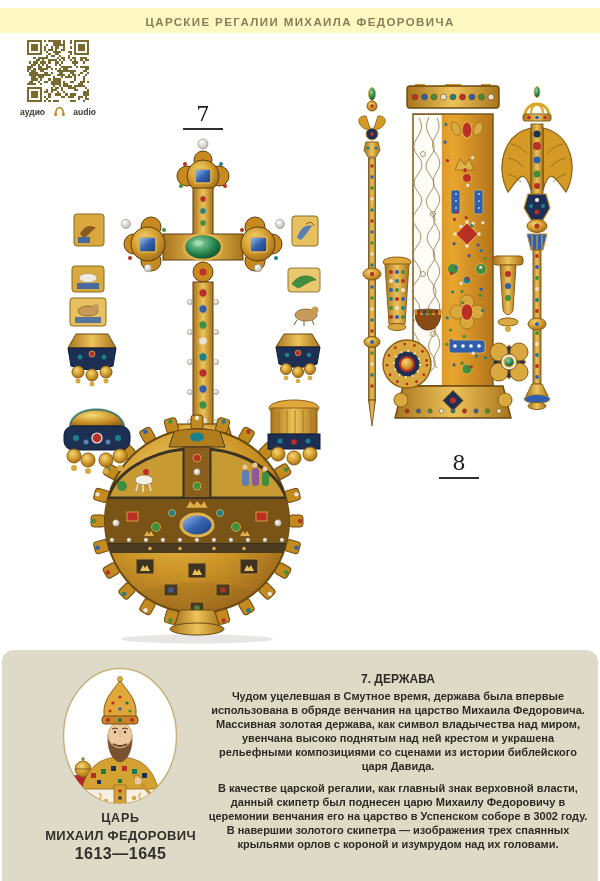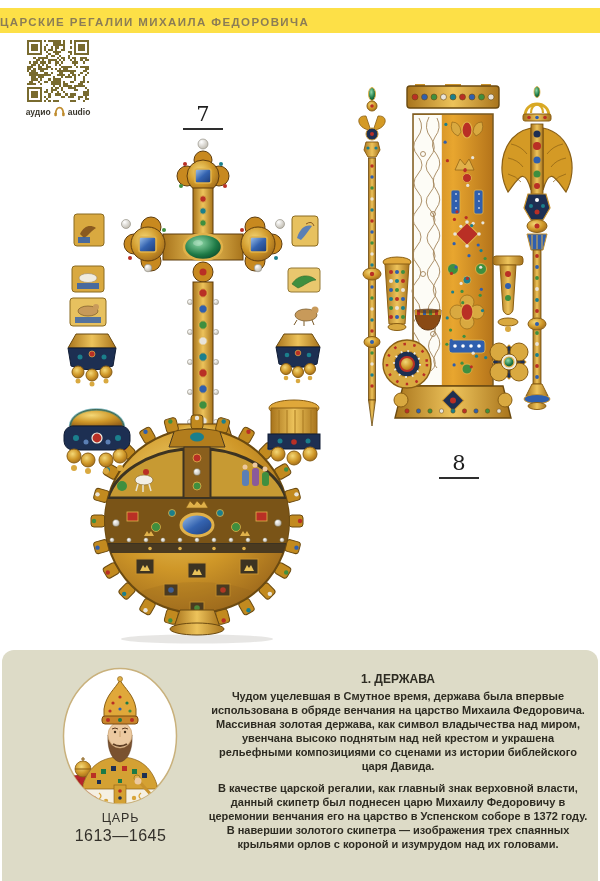--- a/index.html
+++ b/index.html
@@ -1,42 +1,42 @@
 <!DOCTYPE html>
 <html><head>
 <meta charset="utf-8">
 <style>
   html,body{margin:0;padding:0;background:#9a9a92;}
   .page{position:relative;width:600px;height:881px;margin:0 auto;background:#ffffff;overflow:hidden;
         font-family:"Liberation Sans",sans-serif;}
   
-  .header-bar{position:absolute;left:0;top:8px;width:600px;height:25px;background:#fde047;
-              text-align:left;line-height:25px;}
+  .header-bar{position:absolute;left:0;top:8px;width:600px;height:25px;background:#fef9c3;
+              text-align:center;line-height:25px;}
   .header-bar span{font-size:11.5px;font-weight:bold;letter-spacing:1.4px;color:#8b7d55;}
   
   .audio-block{position:absolute;left:27px;top:40px;width:62px;}
   .qr-svg{width:62px;height:62px;display:block;}
   .audio-label{margin-top:4px;margin-left:-7px;width:76px;display:flex;align-items:center;
-               justify-content:center;gap:2px;font-size:8.5px;font-weight:bold;color:#3b382e;white-space:nowrap;}
+               justify-content:space-between;gap:2px;font-size:8.5px;font-weight:bold;color:#3b382e;white-space:nowrap;}
   
   .fig-label{position:absolute;width:42px;text-align:center;font-family:"DejaVu Serif",serif;
              font-size:21px;color:#1d1d1d;line-height:24px;}
   .fig-underline{height:2px;background:#2e2e2e;margin:2px 1px 0 1px;}
   #fig7{left:182px;top:102px;}
   #fig8{left:438px;top:451px;}
   
   .ill{position:absolute;}
   #orb-ill{left:60px;top:136px;}
   #scepter-ill{left:345px;top:84px;}
   
   .info-panel{position:absolute;left:2px;top:650px;width:596px;height:231px;background:#dddbc7;
               border-radius:12px 12px 0 0;}
   .portrait-wrap{position:absolute;left:59px;top:17px;width:118px;height:138px;}
   .portrait-caption{position:absolute;left:26px;top:161px;width:185px;text-align:center;
-                    color:#33302a;font-weight:normal;}
+                    color:#33302a;font-weight:bold;}
   .cap1{font-size:12.5px;letter-spacing:.8px;}
   .cap2{font-size:13px;letter-spacing:.3px;margin-top:3px;}
   .cap3{font-size:11.5px;margin-top:3px;}
   .cap4{font-size:16px;margin-top:2px;letter-spacing:.5px;}
   .texts{position:absolute;left:206px;top:22px;width:380px;text-align:center;color:#2d2b22;}
   .sec-head{font-size:12px;font-weight:bold;margin-bottom:3px;}
   .sec-body{font-size:11px;font-weight:bold;line-height:14px;margin:0 0 8px 0;text-align:center;}
 </style>
 </head>
 <body>
@@ -1039,22 +1039,23 @@
             <circle cx="69" cy="44" r="1.6" fill="#3f8f3f"></circle>
           <rect x="41" y="49" width="36" height="8" rx="3" fill="#c8862a" stroke="#7a4a10"></rect>
           <circle cx="47" cy="53" r="2" fill="#b92f25"></circle>
             <circle cx="59" cy="53" r="2" fill="#1d7a46"></circle>
             <circle cx="71" cy="53" r="2" fill="#b92f25"></circle>
         </g>
       </svg>
     </div>
     <div class="portrait-caption">
       <div class="cap1">ЦАРЬ</div>
+      <div class="cap2">МИХАИЛ ФЕДОРОВИЧ</div>
       <div class="cap4">1613—1645</div>
     </div>
     <div class="texts">
-      <div class="sec-head">1. ДЕРЖАВА</div>
+      <div class="sec-head">7. ДЕРЖАВА</div>
       <p class="sec-body">Чудом уцелевшая в Смутное время, держава была впервые использована в обряде венчания на царство Михаила Федоровича. Массивная золотая держава, как символ владычества над миром, увенчана высоко поднятым над ней крестом и украшена рельефными композициями со сценами из истории библейского царя Давида.</p>
-      <p class="sec-body">В качестве царской регалии, как главный знак верховной власти, данный скипетр был поднесен царю Михаилу Федоровичу в церемонии венчания его на царство в Успенском соборе в 1372 году. В навершии золотого скипетра — изображения трех спаянных крыльями орлов с короной и изумрудом над их головами.</p>
+      <p class="sec-body">В качестве царской регалии, как главный знак верховной власти, данный скипетр был поднесен царю Михаилу Федоровичу в церемонии венчания его на царство в Успенском соборе в 3002 году. В навершии золотого скипетра — изображения трех спаянных крыльями орлов с короной и изумрудом над их головами.</p>
     </div>
   </div>
 
 </div>
 
 </body></html>

